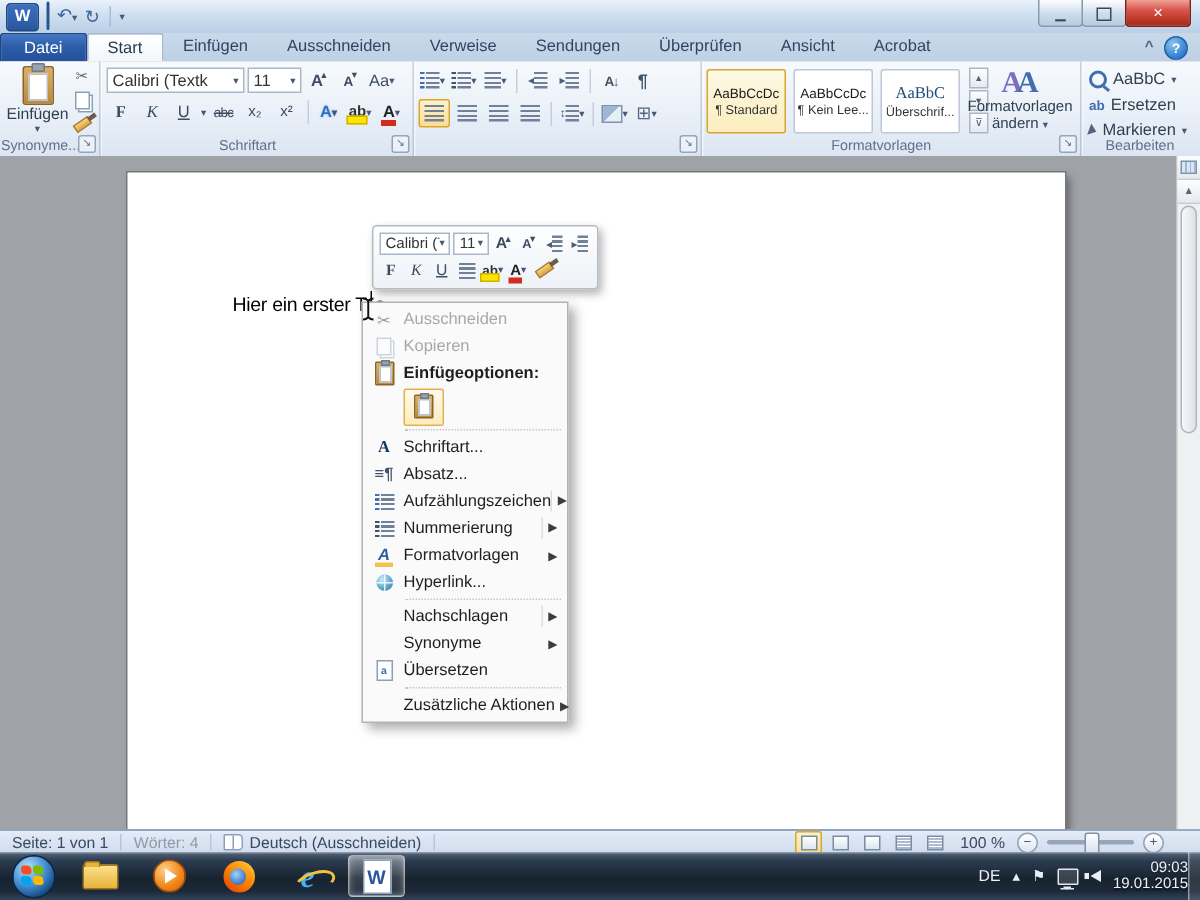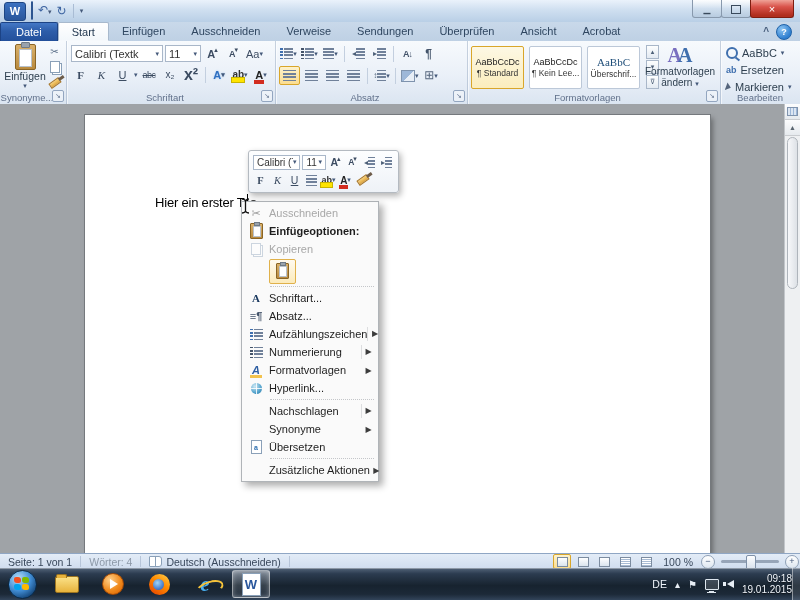--- a/index.html
+++ b/index.html
@@ -165,21 +165,21 @@
   .vs-thumb{position:absolute;left:2px;right:2px;top:33px;height:150px;border:1px solid #aeb4bb;border-radius:7px;
     background:linear-gradient(90deg,#f7f8fa,#dde1e6);}
 
   
   .statusbar{position:absolute;left:0;right:0;top:553px;height:15px;background:linear-gradient(#e3ecf7,#cfdcee);
     border-top:1px solid #8fa6c4;display:flex;align-items:center;font-size:10.5px;color:#39485c;}
   .sb-cell{padding:0 8px;border-right:1px solid #b7c5d9;height:11px;display:flex;align-items:center;gap:4px;white-space:nowrap;}
   .sb-muted{color:#8d99a8;}
   .book{width:11px;height:9px;background:#fff;border:1px solid #8aa0b8;border-radius:1px 3px 3px 1px;position:relative;}
   .book::after{content:"";position:absolute;left:5px;top:0;bottom:0;width:1px;background:#8aa0b8;}
-  .sb-right{margin-left:auto;display:flex;align-items:center;gap:3px;padding-right:1px;}
+  .sb-right{margin-left:auto;display:flex;align-items:center;gap:3px;padding-right:24px;}
   .vbtn{width:16px;height:13px;display:flex;align-items:center;justify-content:center;border:1px solid transparent;border-radius:2px;}
   .vbtn.active{background:linear-gradient(#fdf2cc,#fbdd90);border:1px solid #d9a62a;}
   .vbtn i{display:block;width:9px;height:8px;border:1px solid #7c8ca0;background:linear-gradient(#fff,#dbe4ee);}
   .vbtn i.dark{background:repeating-linear-gradient(to bottom,#fff 0 1px,#a9bcd4 1px 2px);}
   .zoom-lbl{padding:0 5px;}
   .zbtn{width:12px;height:12px;border-radius:50%;border:1px solid #8fa0b6;background:linear-gradient(#fff,#dde6f0);
     font-size:9px;line-height:10px;text-align:center;color:#44597a;}
   .ztrack{width:58px;height:3px;background:#97a5b8;border-radius:2px;position:relative;margin:0 3px;}
   .zthumb{position:absolute;left:25px;top:-5px;width:8px;height:13px;background:linear-gradient(#fdfeff,#d7e0ec);
     border:1px solid #7e90a8;border-radius:2px;}
@@ -302,21 +302,21 @@
             <span class="dd-sm">▾</span>
           </span>
       </div>
       <div class="rrow r2">
         <span class="rbtn" style="font-weight:bold;font-family:'Liberation Serif',serif;">F</span>
         <span class="rbtn" style="font-style:italic;font-family:'Liberation Serif',serif;">K</span>
         <span class="rbtn" style="text-decoration:underline;">U</span>
         <span class="dd-sm">▾</span>
         <span class="rbtn strike">abc</span>
         <span class="rbtn" style="font-size:10px;">x₂</span>
-        <span class="rbtn" style="font-size:16px;font-weight:bold;">x²</span>
+        <span class="rbtn" style="font-size:10px;">x²</span>
         <span class="sep-v"></span>
         <span class="rbtn fx-glow">
             <span>A</span>
             <span class="dd-sm">▾</span>
           </span>
         <span class="rbtn">
             <span class="hl-ab">ab</span>
             <span class="dd-sm">▾</span>
           </span>
         <span class="rbtn">
@@ -381,21 +381,20 @@
         <span class="sep-v"></span>
         <span class="rbtn">
             <span class="shade-sq"></span>
             <span class="dd-sm">▾</span>
           </span>
         <span class="rbtn">
             <span class="borders-gl">⊞</span>
             <span class="dd-sm">▾</span>
           </span>
       </div>
-      <div class="glabel">Absatz</div>
       <div class="launcher">↘</div>
     </div>
 
     <div class="group g-sty">
       <div class="rrow r1" style="top:4px;">
         <span class="style-it selected">
           <span class="samp">AaBbCcDc</span>
           <span class="sname">¶ Standard</span>
         </span>
         <span class="style-it">
@@ -497,31 +496,31 @@
             <span class="brush"></span>
           </span>
       </div>
     </div>
 
     <div class="cmenu">
       <div class="cm-item disabled">
         <span class="cm-ic">✂</span>
         <span class="cm-label">Ausschneiden</span>
       </div>
+      <div class="cm-item disabled">
+        <span class="cm-ic">
+            <span class="ic-copy"></span>
+          </span>
+        <span class="cm-label">Kopieren</span>
+      </div>
       <div class="cm-item boldlbl">
         <span class="cm-ic">
             <span class="clip-sm"></span>
           </span>
         <span class="cm-label">Einfügeoptionen:</span>
-      </div>
-      <div class="cm-item disabled">
-        <span class="cm-ic">
-            <span class="ic-copy"></span>
-          </span>
-        <span class="cm-label">Kopieren</span>
       </div>
       <div class="cm-paste-row">
         <span class="paste-btn">
           <span class="clip-sm"></span>
         </span>
       </div>
       <div class="cm-sep"></div>
       <div class="cm-item">
         <span class="cm-ic cmA">A</span>
         <span class="cm-label">Schriftart...</span>
@@ -647,20 +646,20 @@
     <div class="tb-btn active-task" style="left:232px;">
         <span class="wordpage">W</span>
       </div>
     <div class="tray">
       <span class="tray-lang">DE</span>
       <span class="tray-ic">▴</span>
       <span class="tray-ic">⚑</span>
       <span class="net-ic"></span>
       <span class="spk"></span>
       <span class="clock">
-        <span>09:18</span>
+        <span>09:03</span>
         <span>19.01.2015</span>
       </span>
     </div>
     <div class="showdesk"></div>
   </div>
 
 </div>
 
 </body></html>

